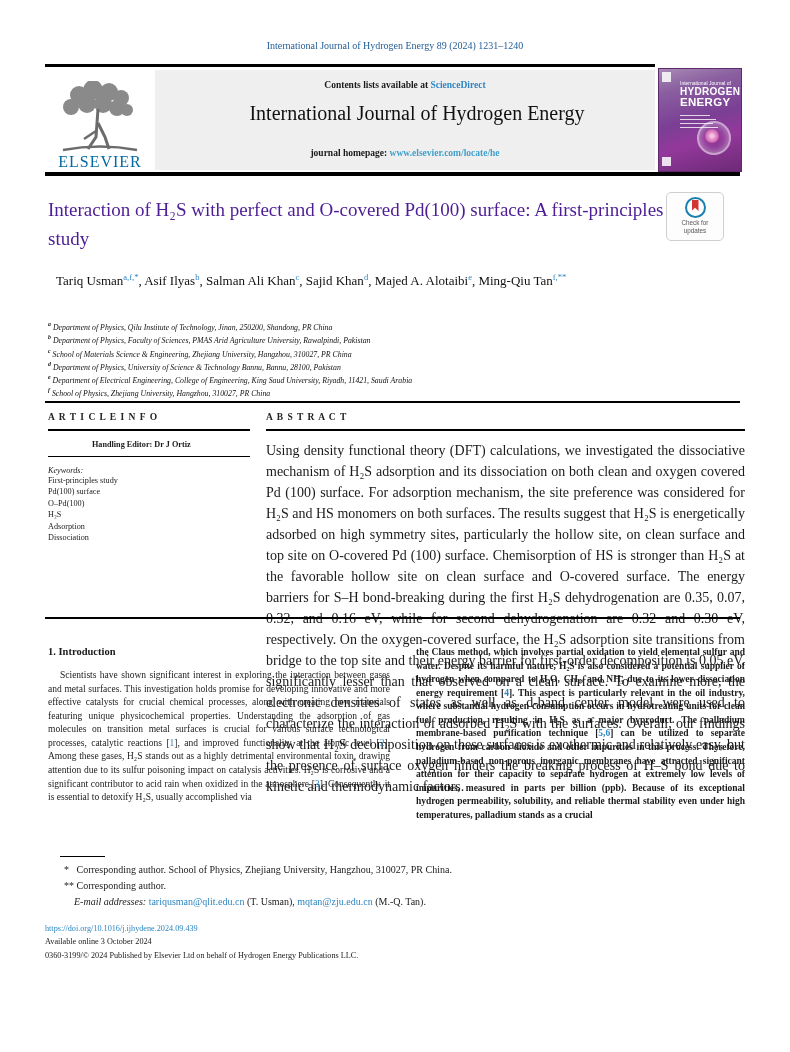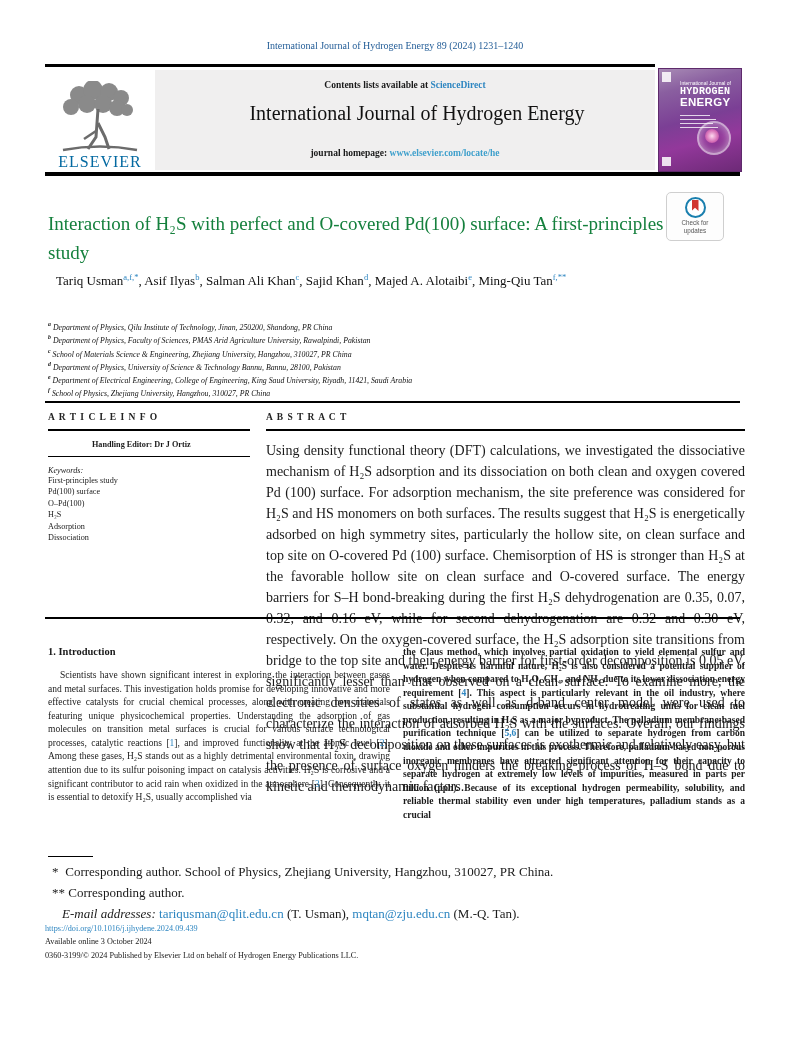--- a/index.html
+++ b/index.html
@@ -27,32 +27,32 @@
   .homepage-line{position:absolute;top:78px;width:100%;font-size:9.5px;font-weight:bold;}
   .lnk{color:#2e86c1;text-decoration:none;cursor:pointer;}
   .lnk-teal{color:#3fa0cc;text-decoration:none;cursor:pointer;}
   
   .cover{position:absolute;left:658px;top:68px;width:82px;height:102px;cursor:pointer;
     background:linear-gradient(165deg,#a88bb5 0%,#8a5fa0 20%,#7b3f95 48%,#93389b 68%,#6d2a77 100%);
     overflow:hidden;border:1px solid #5e2a6b;}
   .cover-top-label{position:absolute;left:21px;top:11px;font-size:5px;color:#fff;
     font-family:"Liberation Sans",sans-serif;}
   .cover-w1{position:absolute;left:21px;top:18px;font-size:10px;font-weight:bold;color:#fff;
-    font-family:Liberation Mono, monospace;letter-spacing:.3px;line-height:1;}
+    font-family:Liberation Sans, sans-serif;letter-spacing:.3px;line-height:1;}
   .cover-w2{position:absolute;left:21px;top:28px;font-size:11.5px;font-weight:bold;color:#fff;
     font-family:"Liberation Sans",sans-serif;letter-spacing:.3px;line-height:1;}
   .cover-bar{position:absolute;left:21px;height:1.4px;background:rgba(255,255,255,.78);}
   .cover-swirl{position:absolute;left:38px;top:52px;width:30px;height:30px;border-radius:50%;
     border:2px solid rgba(255,255,255,.55);box-shadow:0 0 8px rgba(255,255,255,.5) inset;}
   .cover-swirl-in{position:absolute;left:46px;top:60px;width:14px;height:14px;border-radius:50%;
     background:radial-gradient(circle,#ffd9f0 0%,#d46bb4 60%,rgba(212,107,180,0) 100%);}
   .cover-sq-a{position:absolute;left:3px;top:3px;width:9px;height:10px;background:rgba(255,255,255,.85);}
   .cover-sq-b{position:absolute;left:3px;bottom:5px;width:9px;height:9px;background:rgba(255,255,255,.85);}
   
-  .paper-title{position:absolute;left:48px;top:196px;width:620px;font-size:19px;line-height:1.5;color:#15803d;margin-top:14px;}
+  .paper-title{position:absolute;left:48px;top:196px;width:620px;font-size:19px;line-height:1.5;color:#4c1d95;}
   .check-badge{position:absolute;left:666px;top:192px;width:56px;height:47px;
     border:1px solid #cfcfcf;border-radius:5px;background:#fdfdfd;text-align:center;cursor:pointer;}
   .cm-circle{margin:4px auto 1px auto;width:17px;height:17px;border-radius:50%;
     border:2.5px solid #1a7fae;position:relative;background:#fff;}
   .cm-book{position:absolute;left:5px;top:1px;width:7px;height:11px;background:#d13630;
     clip-path:polygon(0 0,100% 0,100% 100%,50% 70%,0 100%);}
   .check-badge-text{font-size:6.3px;color:#555;line-height:1.25;
     font-family:"Liberation Sans",sans-serif;}
   
   .authors{position:absolute;left:56px;top:271px;width:600px;font-size:13px;line-height:1.6;color:#111;}
@@ -66,28 +66,28 @@
   .abs-col{flex:1;}
   .section-head{font-size:9.5px;letter-spacing:1px;font-weight:600;color:#222;}
   .head-rule{height:1.5px;background:#000;margin-top:7px;margin-bottom:9px;}
   .mini-rule{height:1.5px;background:#000;margin-top:7px;margin-bottom:9px;}
   .handling{font-size:8.2px;font-weight:bold;margin-left:44px;}
   .kw-label{font-size:8.2px;font-style:italic;}
   .kw-item{font-size:8.2px;line-height:1.4;}
   .abs-text{font-size:14px;line-height:1.5;text-align:justify;}
   
   .intro{position:absolute;left:48px;top:646px;width:697px;display:flex;}
-  .col-left{width:342px;flex:none;margin-right:13px;}
+  .col-left{width:342px;flex:none;margin-right:26px;}
   .col-right{flex:1;font-weight:bold;}
   .intro-heading{font-size:10.5px;font-weight:bold;margin-bottom:12px;}
   .body-text{font-size:9.5px;line-height:1.43;text-align:justify;}
   .indent{text-indent:12px;}
   .cite{color:#2e86c1;cursor:pointer;}
   
-  .footnotes{position:absolute;left:48px;top:856px;width:660px;font-size:13px;line-height:1.6;}
+  .footnotes{position:absolute;left:60px;top:856px;width:660px;font-size:10px;line-height:1.6;}
   .fn-rule{width:45px;height:1px;background:#000;margin-bottom:5px;}
   .fn-line{padding-left:4px;}
   .fn-marker{display:inline-block;min-width:10px;}
   .fn-email{padding-left:14px;}
   .em-label{font-style:italic;}
   .pubinfo{position:absolute;left:45px;top:922px;width:680px;font-size:8.2px;line-height:1.62;}
 </style>
 </head>
 <body>
 

